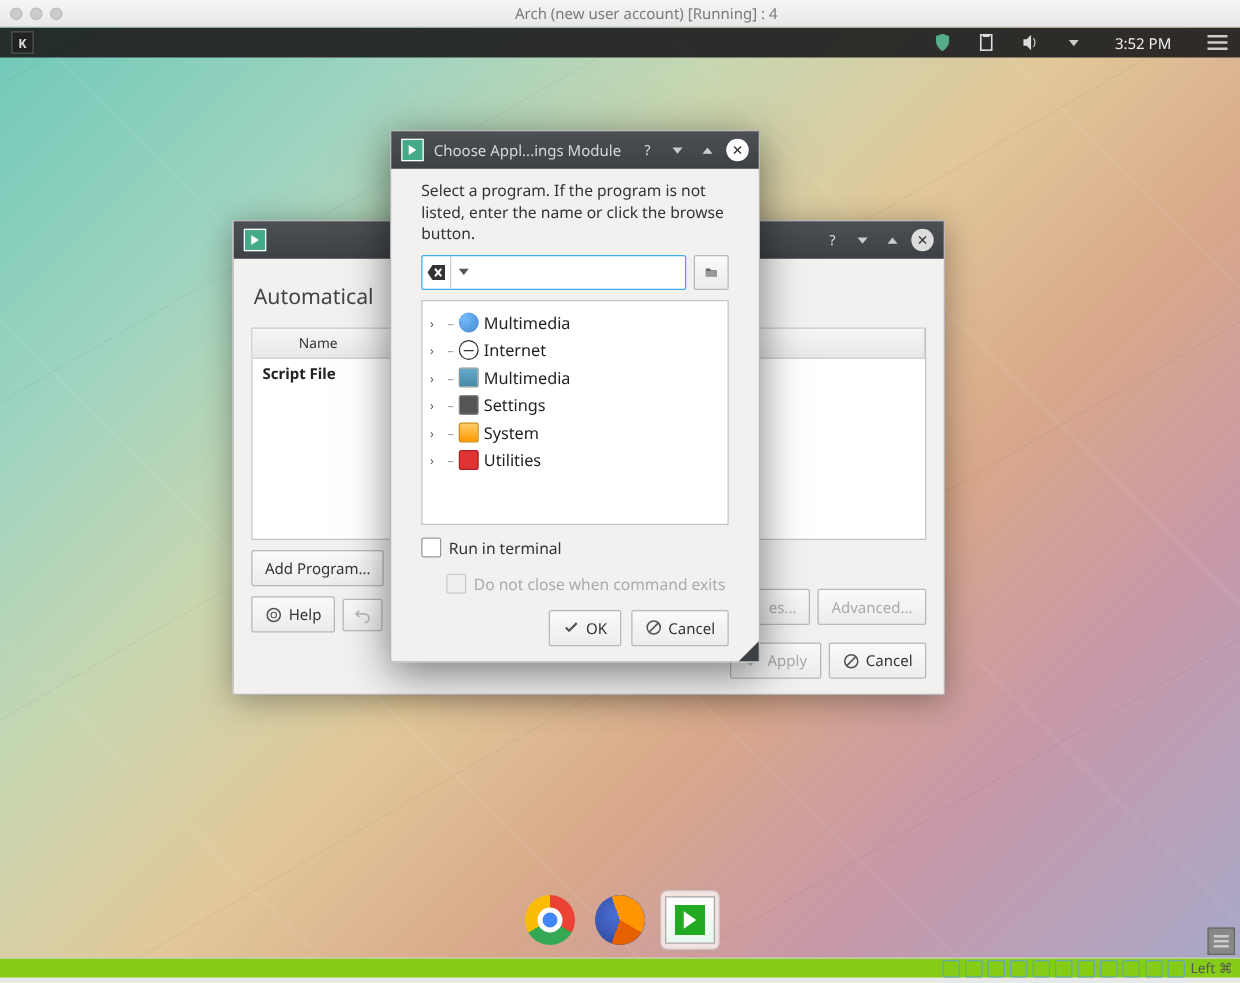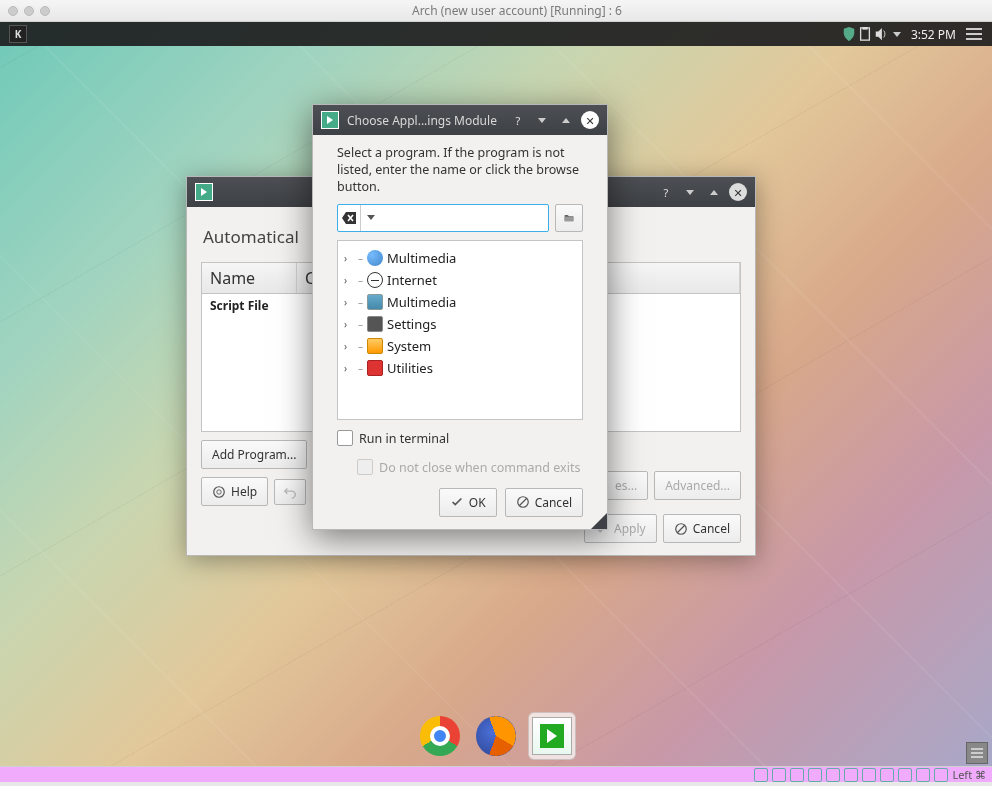--- a/index.html
+++ b/index.html
@@ -17,42 +17,42 @@
   overflow:hidden; }
 .desktop::before { content:""; position:absolute; inset:0; background:
   repeating-linear-gradient(45deg, rgba(255,255,255,0.06) 0 2px, transparent 2px 180px),
   repeating-linear-gradient(-30deg, rgba(0,0,0,0.04) 0 1px, transparent 1px 220px);
 }
 
 
 .panel { position:absolute; top:0; left:0; right:0; height:24px; background:rgba(30,30,32,0.92); display:flex; align-items:center; color:#eee; font-size:12px; padding:0 6px; }
 .panel-left { width:24px; display:flex; align-items:center; justify-content:center; }
 .k-badge { width:18px; height:18px; background:#222; border:1px solid #555; display:flex; align-items:center; justify-content:center; font-size:10px; font-weight:bold; color:#ddd; }
-.panel-right { margin-left:auto; display:flex; align-items:center; gap:0; }
+.panel-right { margin-left:auto; display:flex; align-items:center; gap:19px; }
 .panel-icon { width:16px; height:16px; display:flex; align-items:center; justify-content:center; color:#ddd; }
 .clock { color:#eee; font-size:12px; padding:0 6px; }
 .hamburger { width:16px; height:12px; display:flex; flex-direction:column; justify-content:space-between; margin:0 4px; }
 .hamburger span { height:2px; background:#ccc; }
 
 
 .win { position:absolute; background:#f2f1f0; border:1px solid #b8b8b8; box-shadow:0 4px 24px rgba(0,0,0,0.35); }
 .win-autostart { left:186px; top:154px; width:570px; height:380px; }
 .win-titlebar { height:30px; background:linear-gradient(#4c5054,#3d4044); display:flex; align-items:center; padding:0 8px; color:#d8d8d8; font-size:12px; }
 .win-title-icon { width:18px; height:18px; background:#4a8; border:1px solid #fff; margin-right:8px; display:flex; align-items:center; justify-content:center; }
 .play-tri { width:0; height:0; border-left:6px solid #fff; border-top:4px solid transparent; border-bottom:4px solid transparent; }
 .win-title-text { flex:1; }
 .win-controls { display:flex; gap:6px; align-items:center; }
 .win-ctrl { width:18px; height:18px; border-radius:50%; display:flex; align-items:center; justify-content:center; font-size:11px; cursor:pointer; }
 .win-ctrl.q { color:#e0e0e0; }
 .win-ctrl.close { background:#ddd; color:#333; }
 .win-body { padding:12px 14px; }
 .section-title { font-size:17px; color:#444; margin:6px 0 14px 2px; }
 .table { border:1px solid #c4c4c4; background:#fff; height:170px; overflow:hidden; }
 .thead { display:flex; background:linear-gradient(#f6f6f6,#e8e8e8); border-bottom:1px solid #c4c4c4; }
-.th { padding:4px 8px; font-size:16px; color:#333; border-right:1px solid #d4d4d4; }
+.th { padding:4px 8px; font-size:11px; color:#333; border-right:1px solid #d4d4d4;margin-left:29px; }
 .th.name { width:95px; }
 .th.cmd { flex:1; }
 .tbody { }
 .tr { padding:3px 8px; font-size:12px; font-weight:bold; color:#222; }
 .btnrow { display:flex; gap:6px; margin-top:8px; }
 .btn { background:linear-gradient(#fafafa,#ececec); border:1px solid #b8b8b8; border-radius:2px; padding:5px 10px; font-size:12px; color:#333; display:inline-flex; align-items:center; gap:5px; cursor:pointer; }
 .btn.muted { color:#aaa; }
 .btn.icononly { padding:5px 8px; }
 .footer-row { display:flex; gap:6px; margin-top:8px; align-items:center; }
 .footer-row .spacer { flex:1; }
@@ -96,40 +96,40 @@
 .chrome-icon::after { content:""; position:absolute; inset:10px; background:#4285f4; border:4px solid #fff; border-radius:50%; }
 .ff-icon { width:40px; height:40px; border-radius:50%; background:radial-gradient(circle at 40% 40%, #4a6fd8, #2a3f88); position:relative; overflow:hidden; }
 .ff-icon::after { content:""; position:absolute; inset:0; border-radius:50%; background:conic-gradient(from 200deg, transparent 0 140deg, #ff9500 140deg 280deg, #e66000 280deg 360deg); clip-path:circle(50%); }
 .play-icon-lg { width:40px; height:38px; background:linear-gradient(#fff,#e8f8f0); border:1px solid #aaa; display:flex; align-items:center; justify-content:center; }
 .play-icon-lg .inner { width:24px; height:24px; background:#2a2; display:flex; align-items:center; justify-content:center; }
 .play-icon-lg .inner .tri { width:0;height:0;border-left:10px solid #fff;border-top:7px solid transparent;border-bottom:7px solid transparent; }
 
 .cashew { position:absolute; right:4px; bottom:2px; width:22px; height:22px; background:#888; border:1px solid #666; display:flex; align-items:center; justify-content:center; }
 
 
-.host-status { height:16px; background:#f0abfc; border-top:1px solid #d0d0d0; display:flex; align-items:center; justify-content:flex-end; gap:4px; padding:0 6px; font-size:11px; color:#555; }
+.host-status { height:16px; background:#84cc16; border-top:1px solid #d0d0d0; display:flex; align-items:center; justify-content:flex-end; gap:4px; padding:0 6px; font-size:11px; color:#555; }
 .stat-icon { width:14px; height:14px; border:1px solid #6aa; border-radius:2px; display:inline-block; }
 .stat-text { display:flex; align-items:center; gap:3px; }
 
 svg.ico { width:14px; height:14px; }
 .chev { width:0;height:0; }
 .chev.down { border-left:4px solid transparent; border-right:4px solid transparent; border-top:5px solid #ccc; }
 .chev.downdark { border-left:4px solid transparent; border-right:4px solid transparent; border-top:5px solid #555; }
 .chev.up { border-left:4px solid transparent; border-right:4px solid transparent; border-bottom:5px solid #ccc; }
 </style>
 </head>
 <body>
 
 <div class="host-titlebar">
   <div class="traffic">
       <span></span>
       <span></span>
       <span></span>
     </div>
-  <div class="host-title">Arch (new user account) [Running] : 6</div>
+  <div class="host-title">Arch (new user account) [Running] : 4</div>
 </div>
 
 <div class="desktop">
 
   <div class="panel">
     <div class="panel-left">
       <div class="k-badge">K</div>
     </div>
     <div class="panel-right">
       <div class="panel-icon">

